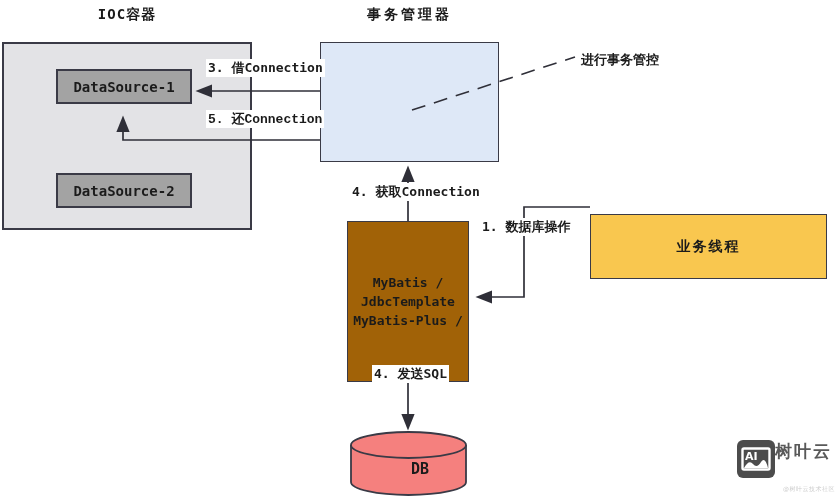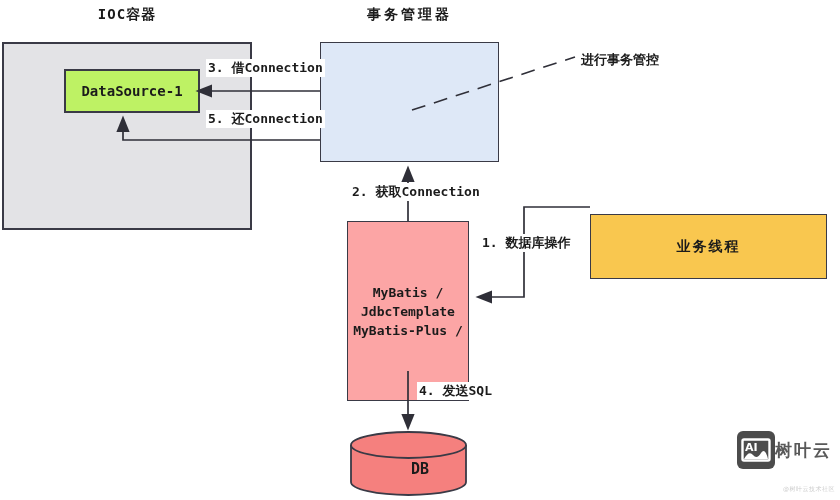--- a/index.html
+++ b/index.html
@@ -24,44 +24,44 @@
     position: absolute;
     border: 1.6px solid #3a3a46;
     display: flex;
     align-items: center;
     justify-content: center;
     font-size: 14px;
     font-weight: bold;
     color: #1b1b1b;
   }
   .ioc-box        { left: 2px;   top: 42px;  width: 250px; height: 188px; background: #e3e3e6; border-width: 2px; }
-  .ds-box         { left: 64px;  width: 136px; height: 44px; background: #bef264; border-width: 2px; }
+  .ds-box         { left: 56px;  width: 136px; height: 35px; background: #a3a3a3; border-width: 2px; }
   .ds1            { top: 69px; }
   .ds2            { top: 173px; }
   .tm-box         { left: 320px; top: 42px;  width: 179px; height: 120px; background: #dee8f7; }
   .biz-box        { left: 590px; top: 173px; width: 237px; height: 65px;  background: #f9c74f; letter-spacing: 2px; margin-top: 41px; }
-  .mybatis-box    { left: 347px; top: 221px; width: 122px; height: 180px; background: #fca5a5;
+  .mybatis-box    { left: 347px; top: 221px; width: 122px; height: 161px; background: #a16207;
                     flex-direction: column; font-size: 13px; font-weight: bold; line-height: 19px; }
   .svg-layer { position: absolute; left: 0; top: 0; pointer-events: none; }
   .flow-label {
     position: absolute;
     font-size: 13px;
     font-weight: bold;
     color: #1b1b1b;
     background: #ffffff;
     padding: 0 2px;
     white-space: nowrap;
   }
   .db-label {
     position: absolute;
     left: 351px; top: 460px; width: 138px;
     text-align: center;
     font-size: 15px; font-weight: bold; color: #1b1b1b;
   }
-  .logo { position: absolute; left: 737px; top: 431px; display: flex; align-items: center; }
+  .logo { position: absolute; left: 737px; top: 440px; display: flex; }
   .logo-icon { width: 38px; height: 38px; display: block; }
   .logo-brand {
     font-family: "DejaVu Sans", sans-serif;
     font-size: 17px; font-weight: bold; color: #595959; letter-spacing: 2px;
   }
   .watermark {
     position: absolute; left: 783px; top: 485px;
     font-size: 6px; color: #cccccc; letter-spacing: 0.5px;
     font-family: "DejaVu Sans", sans-serif;
   }
@@ -69,20 +69,21 @@
 </head>
 <body>
 
 <div class="canvas">
 
   <div class="title" style="left:2px; top:6px; width:250px;">IOC容器</div>
   <div class="title" style="left:320px; top:6px; width:179px; letter-spacing:3px;">事务管理器</div>
 
   <div class="box ioc-box"></div>
   <div class="box ds-box ds1">DataSource-1</div>
+  <div class="box ds-box ds2">DataSource-2</div>
   <div class="box tm-box"></div>
   <div class="box biz-box">业务线程</div>
   <div class="box mybatis-box">
     <div>MyBatis /</div>
     <div>JdbcTemplate</div>
     <div>MyBatis-Plus /</div>
   </div>
 
   <svg class="svg-layer" width="840" height="500" viewBox="0 0 840 500">
     <defs>
@@ -103,24 +104,24 @@
 
     <line x1="412" y1="110" x2="575" y2="57" stroke="#2f2f38" stroke-width="1.6" stroke-dasharray="14 9"></line>
 
     <g>
       <path d="M 351 445 L 351 482 A 57.5 13 0 0 0 466 482 L 466 445" fill="#f5807e" stroke="#3a3a46" stroke-width="1.8"></path>
       <ellipse cx="408.5" cy="445" rx="57.5" ry="13" fill="#f5807e" stroke="#3a3a46" stroke-width="1.8"></ellipse>
     </g>
   </svg>
 
   <div class="flow-label" style="left:206px; top:59px;">3. 借Connection</div>
-  <div class="flow-label" style="left:206px; top:110px;">5. 还Connection</div>
-  <div class="flow-label" style="left:350px; top:183px;">2. 获取Connection</div>
-  <div class="flow-label" style="left:480px; top:234px;">1. 数据库操作</div>
-  <div class="flow-label" style="left:372px; top:382px;margin-left:45px;">4. 发送SQL</div>
+  <div class="flow-label" style="left:206px; top:110px;font-family:Liberation Mono, monospace;">5. 还Connection</div>
+  <div class="flow-label" style="left:350px; top:183px;">4. 获取Connection</div>
+  <div class="flow-label" style="left:480px; top:218px;">1. 数据库操作</div>
+  <div class="flow-label" style="left:372px; top:365px;">4. 发送SQL</div>
   <div class="flow-label" style="left:579px; top:51px; background:transparent;">进行事务管控</div>
 
   <div class="db-label">DB</div>
 
   <div class="logo">
     <svg class="logo-icon" viewBox="0 0 38 38">
       <rect x="0" y="0" width="38" height="38" rx="6" fill="#4c4c4c"></rect>
       <rect x="5.5" y="8.5" width="27" height="21" rx="1.5" fill="none" stroke="#ffffff" stroke-width="2.4"></rect>
       <text x="8" y="20" font-family="DejaVu Sans, sans-serif" font-size="11" font-weight="bold" fill="#ffffff">AI</text>
       <path d="M 7 28 Q 12 19 16 24 Q 20 29 24 22 Q 28 16 31 28 Z" fill="#ffffff"></path>

